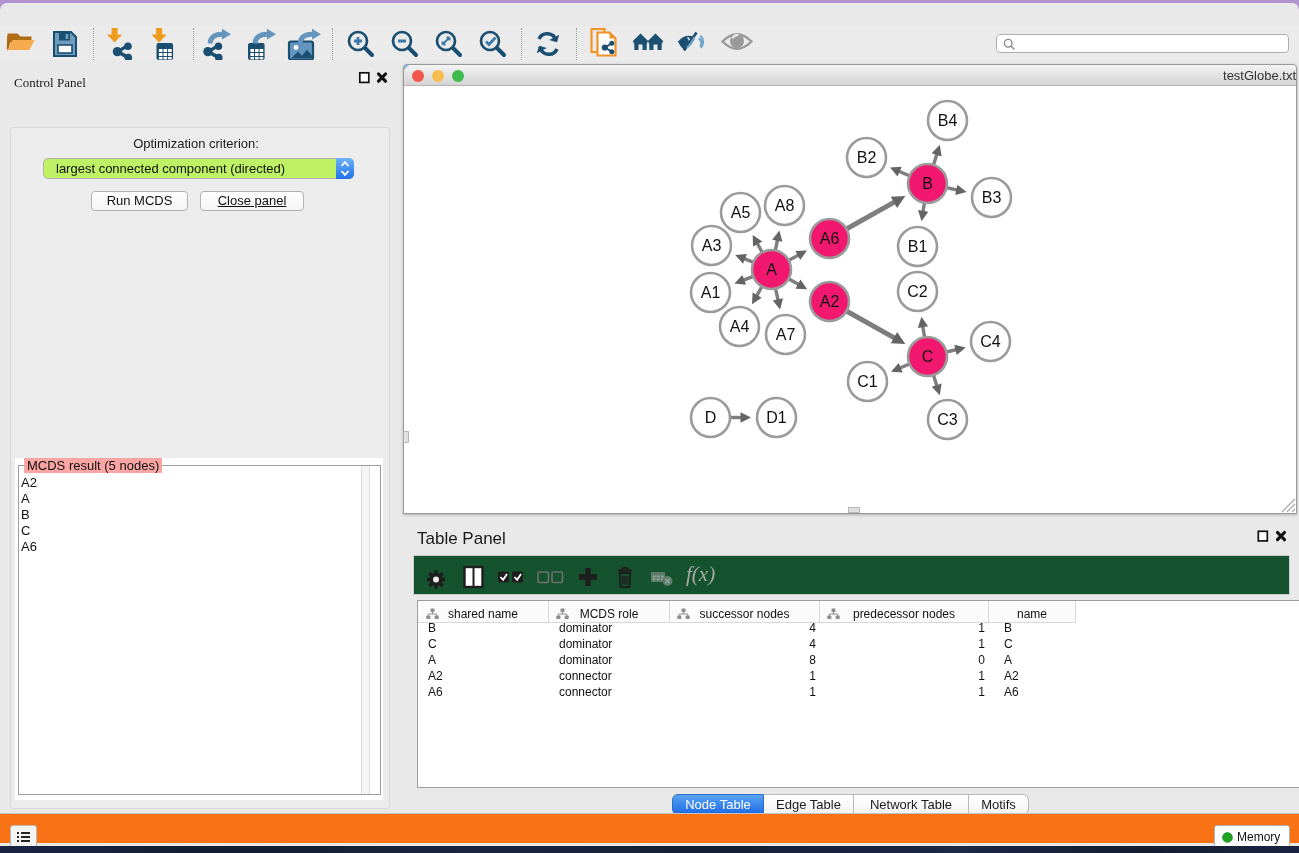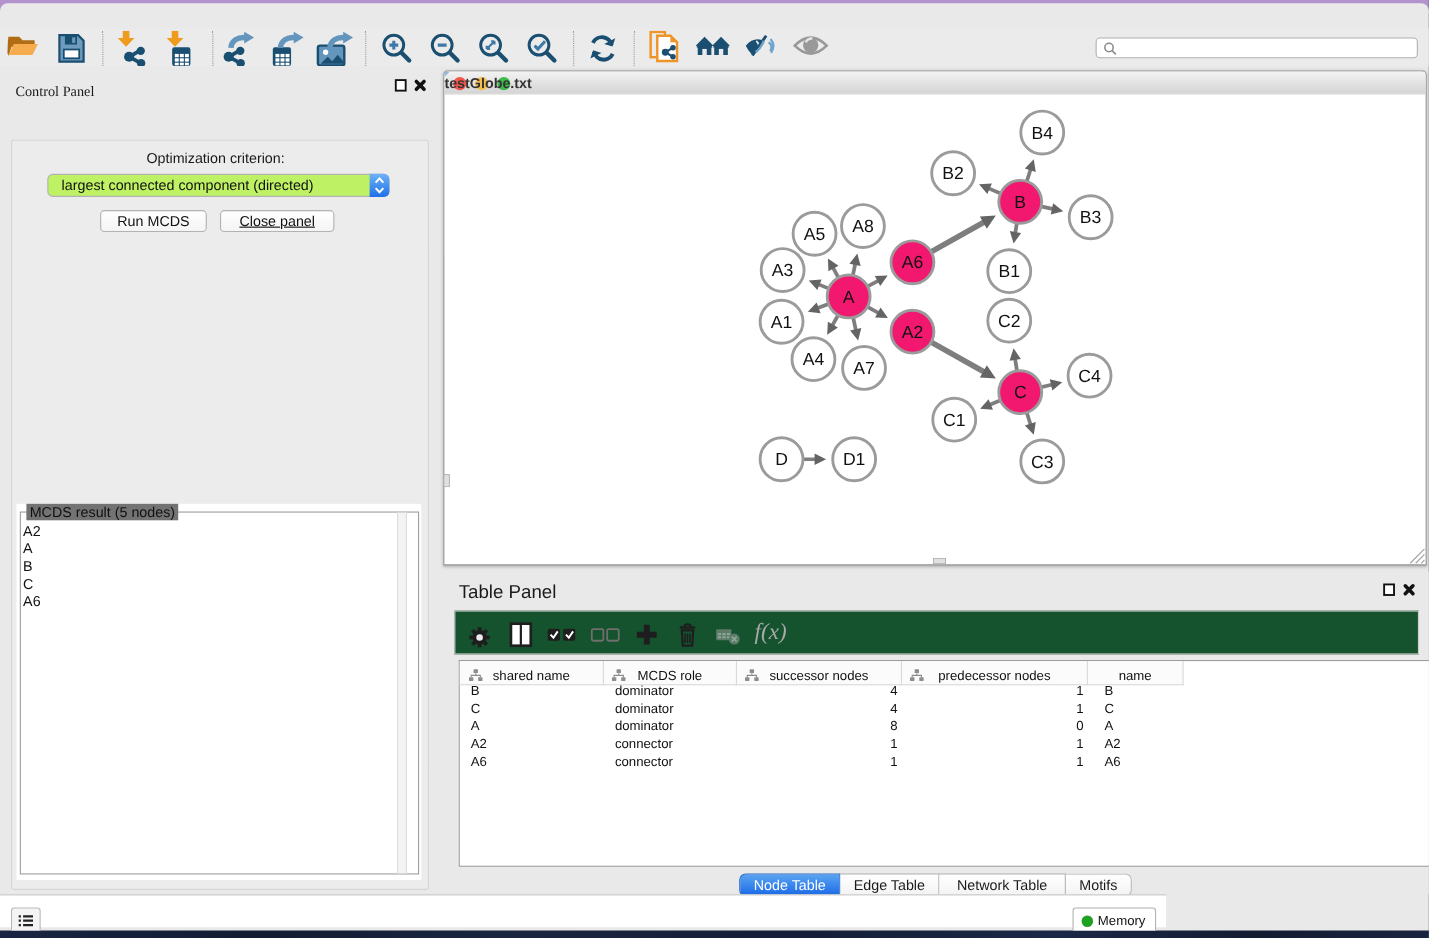--- a/index.html
+++ b/index.html
@@ -23,45 +23,45 @@
 .tab:first-child { border-left:1px solid #b9b9b9; border-radius:5px 0 0 5px; }
 .tab:last-child { border-radius:0 5px 5px 0; }
 .tab.sel { background:linear-gradient(#5aa4f2,#1b6ae6); color:#fff; border-color:#2a6cc9; }
 .subpanel { position:absolute; left:10px; top:67px; width:380px; height:682px; background:#ececec; border:1px solid #d6d6d6; border-radius:3px; }
 .optlabel { position:absolute; left:0; top:76px; width:392px; text-align:center; font-size:13px; color:#1a1a1a; }
 .combo { position:absolute; left:43px; top:98px; width:311px; height:21px; background:#bef264; border:1px solid #b2b2b2; border-radius:5px; font-size:13px; color:#111; line-height:19px; padding-left:12px; }
 .combo .step { position:absolute; right:-1px; top:-1px; width:18px; height:21px; background:linear-gradient(#6eb3f7,#2070e8); border-radius:0 5px 5px 0; }
 .btn { position:absolute; height:20px; background:linear-gradient(#ffffff,#f4f4f4); border:1px solid #b2b2b2; border-radius:4px; font-size:13px; color:#111; text-align:center; line-height:18px; }
 .fsblock { position:absolute; left:15px; top:398px; width:368px; height:342px; background:#fff; }
 .fsborder { position:absolute; left:3px; top:7px; right:2px; bottom:5px; border:1px solid #9d9d9d; }
-.fslegend { position:absolute; left:9px; top:0px; background:#737373; font-size:13px; color:#111; padding:0 3px; }
+.fslegend { position:absolute; left:9px; top:0px; background:#fca5a5; font-size:13px; color:#111; padding:0 3px; }
 .fslist { position:absolute; left:6px; top:17px; font-size:13px; color:#111; line-height:16px; }
 .fsscroll { position:absolute; right:13px; top:8px; width:9px; bottom:6px; background:#f4f4f4; border-left:1px solid #dcdcdc; border-right:1px solid #dcdcdc; }
 
 .netwin { position:absolute; left:403px; top:61px; width:894px; height:450px; background:#fff; border:1px solid #9a9a9a; border-radius:4px 4px 0 0; box-shadow:0 1px 3px rgba(0,0,0,0.25); }
 .nw-title { position:absolute; left:0; top:0; width:100%; height:21px; background:linear-gradient(#f3f3f3,#d4d4d4); border-bottom:1px solid #b5b5b5; border-radius:4px 4px 0 0; }
 .nw-title .tl { position:absolute; top:4.5px; width:12px; height:12px; border-radius:50%; }
-.nw-text { position:absolute; top:3px; width:100%; text-align:left; font-size:13px; color:#333;font-weight:bold; }
+.nw-text { position:absolute; top:3px; width:100%; text-align:right; font-size:13px; color:#333; }
 .graph { position:absolute; left:0px; top:21px; }
 
 .tpanel { position:absolute; left:403px; top:517px; width:896px; height:293px; background:#e9e9e9; }
 .tp-title { position:absolute; left:14px; top:9px; font-size:17px; color:#1a1a1a; }
 .tp-toolbar { position:absolute; left:10px; top:35px; width:877px; height:40px; background:#14532d; border:1px solid #cccccc; }
 .tp-table { position:absolute; left:14px; top:80px; width:1276px; height:188px; background:#fff; border:1px solid #9d9d9d; }
 .thead { position:absolute; left:0; top:0; width:658px; height:22px; background:#fbfbfb; border-bottom:1px solid #d9d9d9; font-size:12px; color:#111; }
 .thcell { position:absolute; top:0; height:22px; border-right:1px solid #d9d9d9; }
 .thcell span { position:absolute; width:100%; text-align:center; top:6px; }
 .trow { position:absolute; font-size:12px; color:#111; }
 .bt-tabs { position:absolute; left:269px; top:274px; height:21px; display:flex; font-size:13px; }
 .btab { background:linear-gradient(#ffffff,#f3f3f3); border:1px solid #b9b9b9; border-left:none; color:#1a1a1a; display:flex; align-items:center; justify-content:center; }
 .btab:first-child { border-left:1px solid #b9b9b9; border-radius:6px 0 0 6px; }
 .btab:last-child { border-radius:0 6px 6px 0; }
 .btab.sel { background:linear-gradient(#5aa4f2,#1b6ae6); color:#fff; border-color:#2a6cc9; }
 
-.statusbar { position:absolute; left:0; top:810px; width:1060px; height:30px; background:#ffffff; border-top:1px solid #c4c4c4; }
+.statusbar { position:absolute; left:0; top:810px; width:1299px; height:30px; background:#f97316; border-top:1px solid #c4c4c4; }
 .sb-btn { position:absolute; left:10px; top:11px; width:27px; height:24px; background:#f4f4f4; border:1px solid #b9b9b9; border-radius:3px; }
 .mem-btn { position:absolute; right:9px; top:11px; width:76px; height:24px; background:#ffffff; border:1px solid #b2b2b2; border-radius:3px; font-size:12px; color:#111; }
 </style>
 </head>
 <body>
 <div class="wall-top"></div>
 <div class="app">
   <div class="toolbar" id="toolbar">
     <div class="tsep" style="left:93px;"></div>
       <div class="tsep" style="left:193px;"></div>

